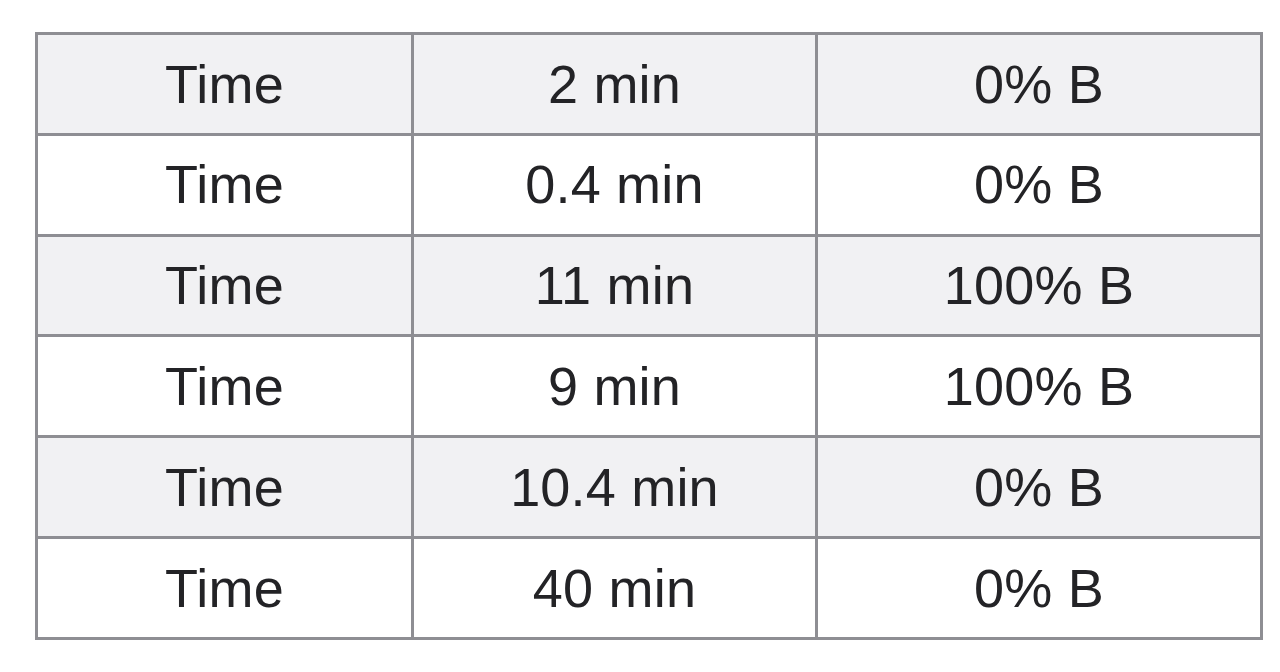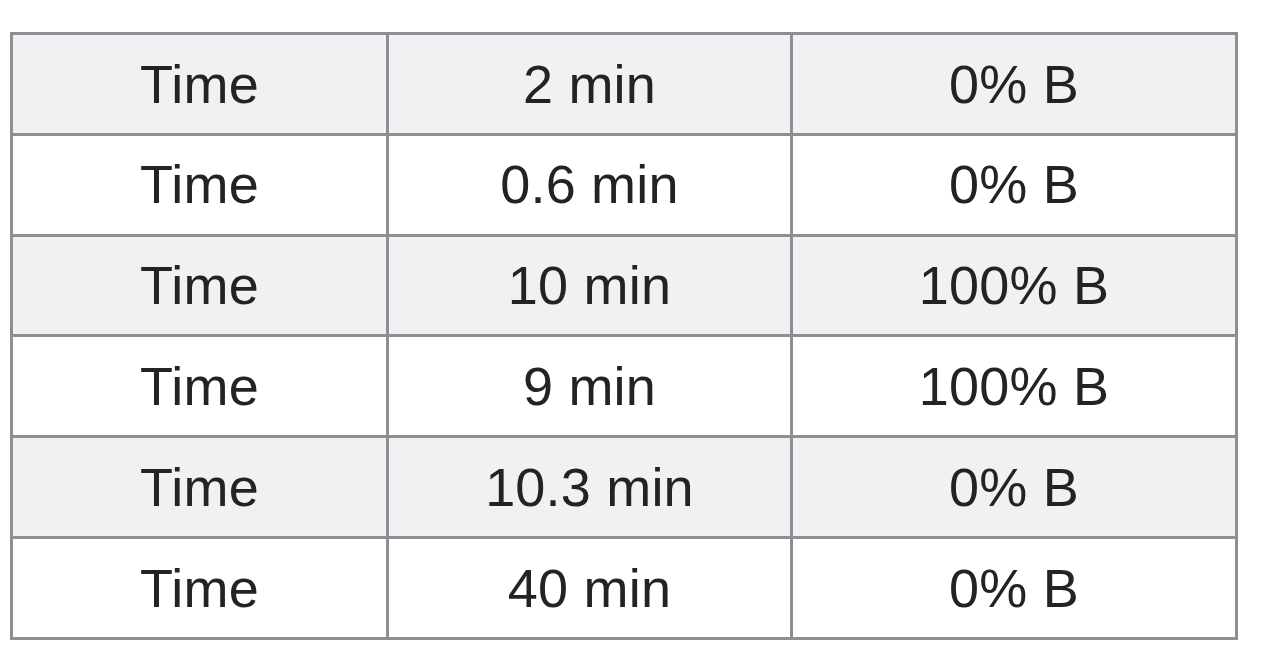--- a/index.html
+++ b/index.html
@@ -16,21 +16,21 @@
 
   .page {
     position: relative;
     width: 1280px;
     height: 672px;
     background: #ffffff;
   }
 
   .gradient-table {
     position: absolute;
-    left: 10px;
+    left: 35px;
     top: 32px;
     width: 1225px;
     height: 605px;
     border-collapse: collapse;
     table-layout: fixed;
     background: #4c1d95;
     border: 3px solid #8e8e93;
   }
 
   .gradient-table col.c-label { width: 376px; }
@@ -76,39 +76,39 @@
     <tbody>
 
       <tr class="shaded">
         <td>Time</td>
         <td>2 min</td>
         <td>0% B</td>
       </tr>
 
       <tr class="plain">
         <td>Time</td>
-        <td>0.6 min</td>
+        <td>0.4 min</td>
         <td>0% B</td>
       </tr>
 
       <tr class="shaded">
         <td>Time</td>
-        <td>10 min</td>
+        <td>11 min</td>
         <td>100% B</td>
       </tr>
 
       <tr class="plain">
         <td>Time</td>
         <td>9 min</td>
         <td>100% B</td>
       </tr>
 
       <tr class="shaded">
         <td>Time</td>
-        <td>10.3 min</td>
+        <td>10.4 min</td>
         <td>0% B</td>
       </tr>
 
       <tr class="plain">
         <td>Time</td>
         <td>40 min</td>
         <td>0% B</td>
       </tr>
 
     </tbody>

